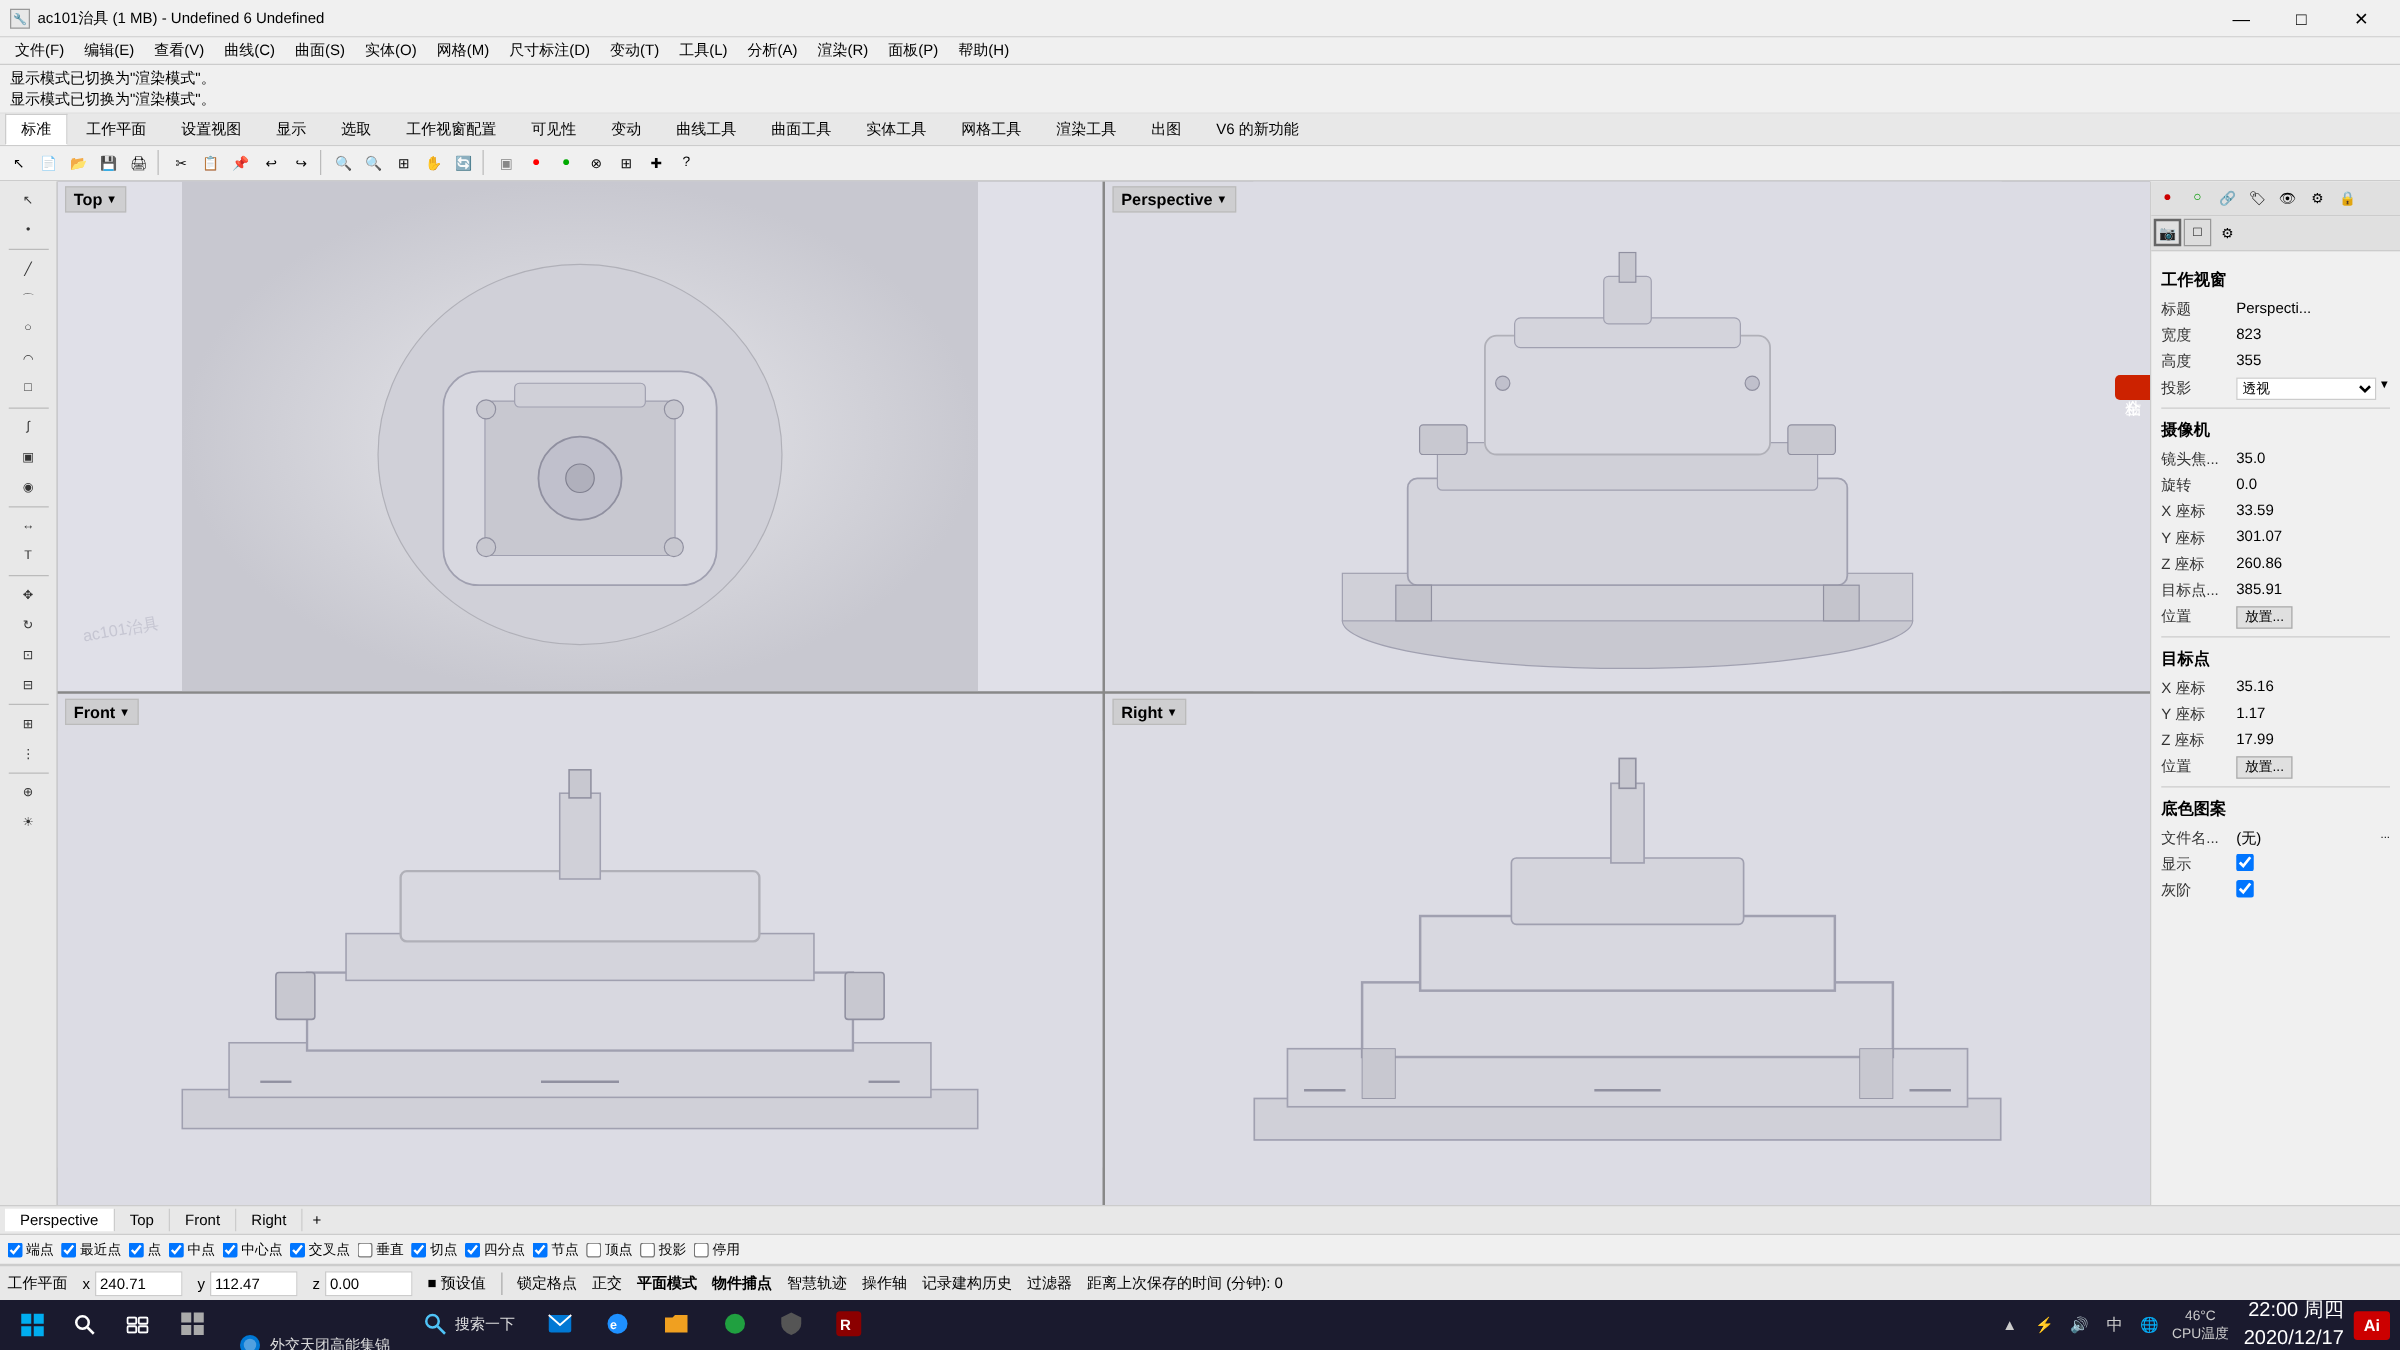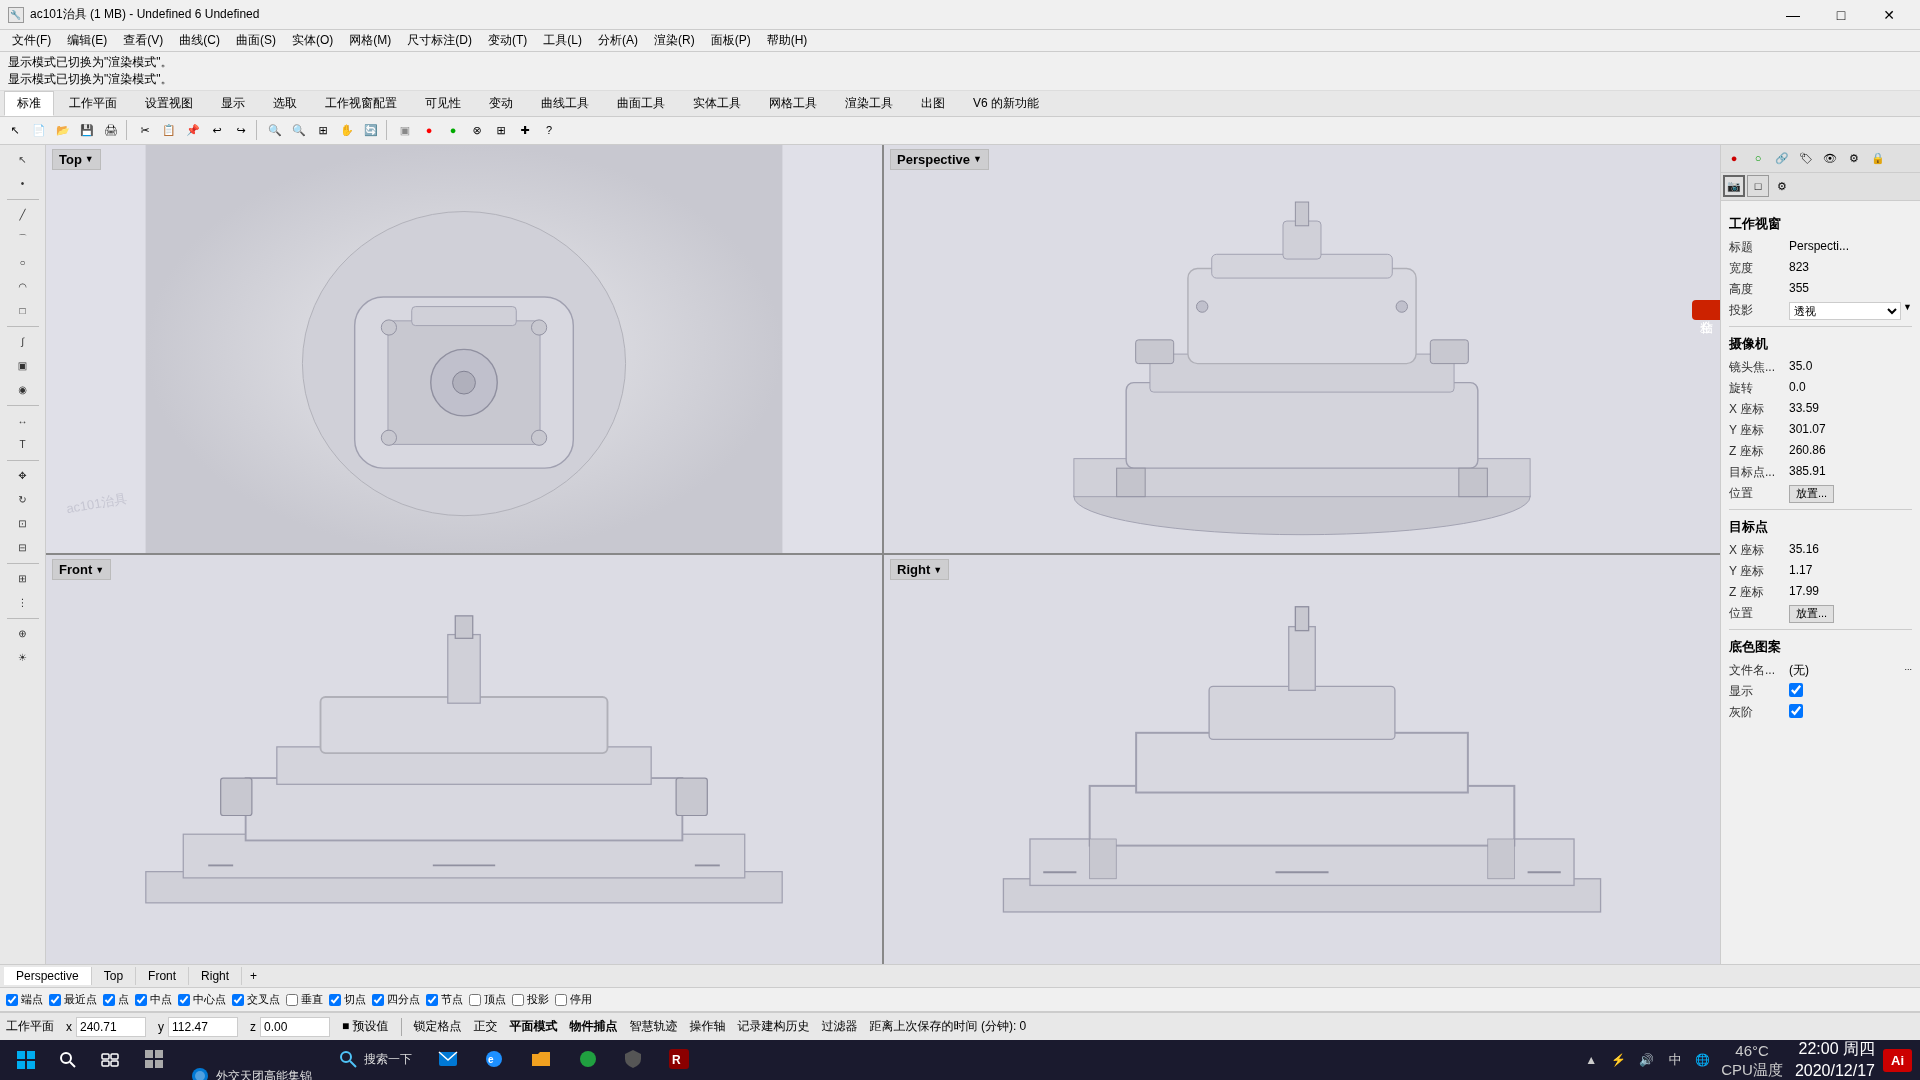--- a/index.html
+++ b/index.html
@@ -656,18 +656,18 @@
           </svg>
       </div>
     </div>
     <div class="tb-right">
 
       <div class="tb-sys-icon" style="color:#ccc;">▲</div>
       <div class="tb-sys-icon" style="color:#ccc;">⚡</div>
       <div class="tb-sys-icon" style="color:#ccc;">🔊</div>
       <div class="tb-sys-icon" style="color:#ccc; font-size:13px;">中</div>
       <div class="tb-sys-icon" style="color:#ccc;">🌐</div>
-      <div style="color:#ccc; font-size:15px; text-align:center; line-height:1.3; cursor:pointer;">46°C<br>CPU温度</div>
+      <div style="color:#ccc; font-size:11px; text-align:center; line-height:1.3; cursor:pointer;">46°C<br>CPU温度</div>
       <div style="color:white; font-size:16px; text-align:right; line-height:1.4; margin-left:4px; cursor:pointer;">22:00 周四<br>2020/12/17</div>
       <div style="background:#cc0000; color:white; font-size:13px; padding:4px 8px; font-weight:bold; cursor:pointer; border-radius:3px;">Ai</div>
     </div>
   </div>
 </div>
 
 </body></html>

